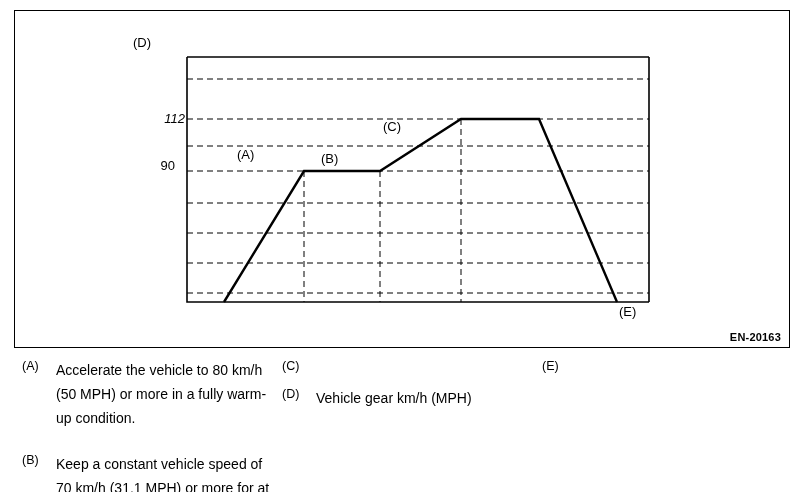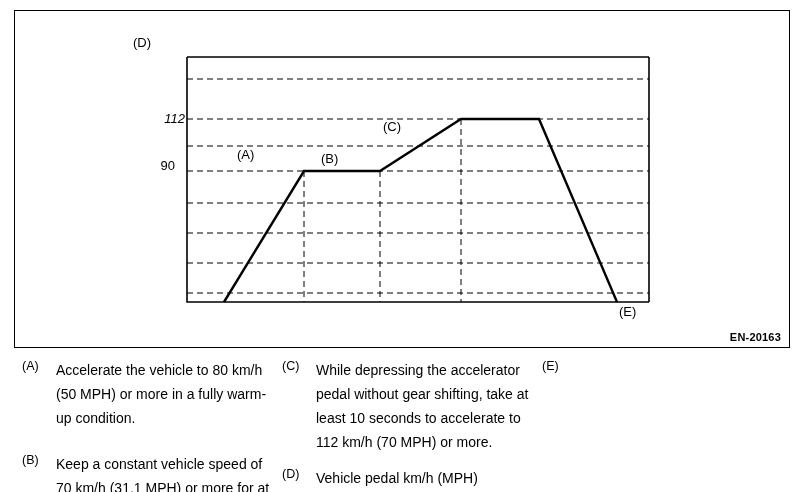--- a/index.html
+++ b/index.html
@@ -179,25 +179,24 @@
       </div>
       <div class="legend-item" style="margin-top:22px;">
         <div class="legend-key">(B)</div>
         <div class="legend-text">Keep a constant vehicle speed of 70 km/h (31.1 MPH) or more for at least five minutes.</div>
       </div>
     </div>
 
     <div class="legend-col col-2">
       <div class="legend-item">
         <div class="legend-key">(C)</div>
-        <div class="legend-text">While depressing the accelerator pedal without gear shifting, take at least 10 seconds to accelerate to 112 km/h (70 MPH) or more.</div>
       </div>
       <div class="legend-item" style="margin-top:6px;">
         <div class="legend-key">(D)</div>
-        <div class="legend-text">Vehicle pedal km/h (MPH)</div>
+        <div class="legend-text">Vehicle gear km/h (MPH)</div>
       </div>
     </div>
 
     <div class="legend-col col-3">
       <div class="legend-item">
         <div class="legend-key">(E)</div>
       </div>
     </div>
 
   </div>

